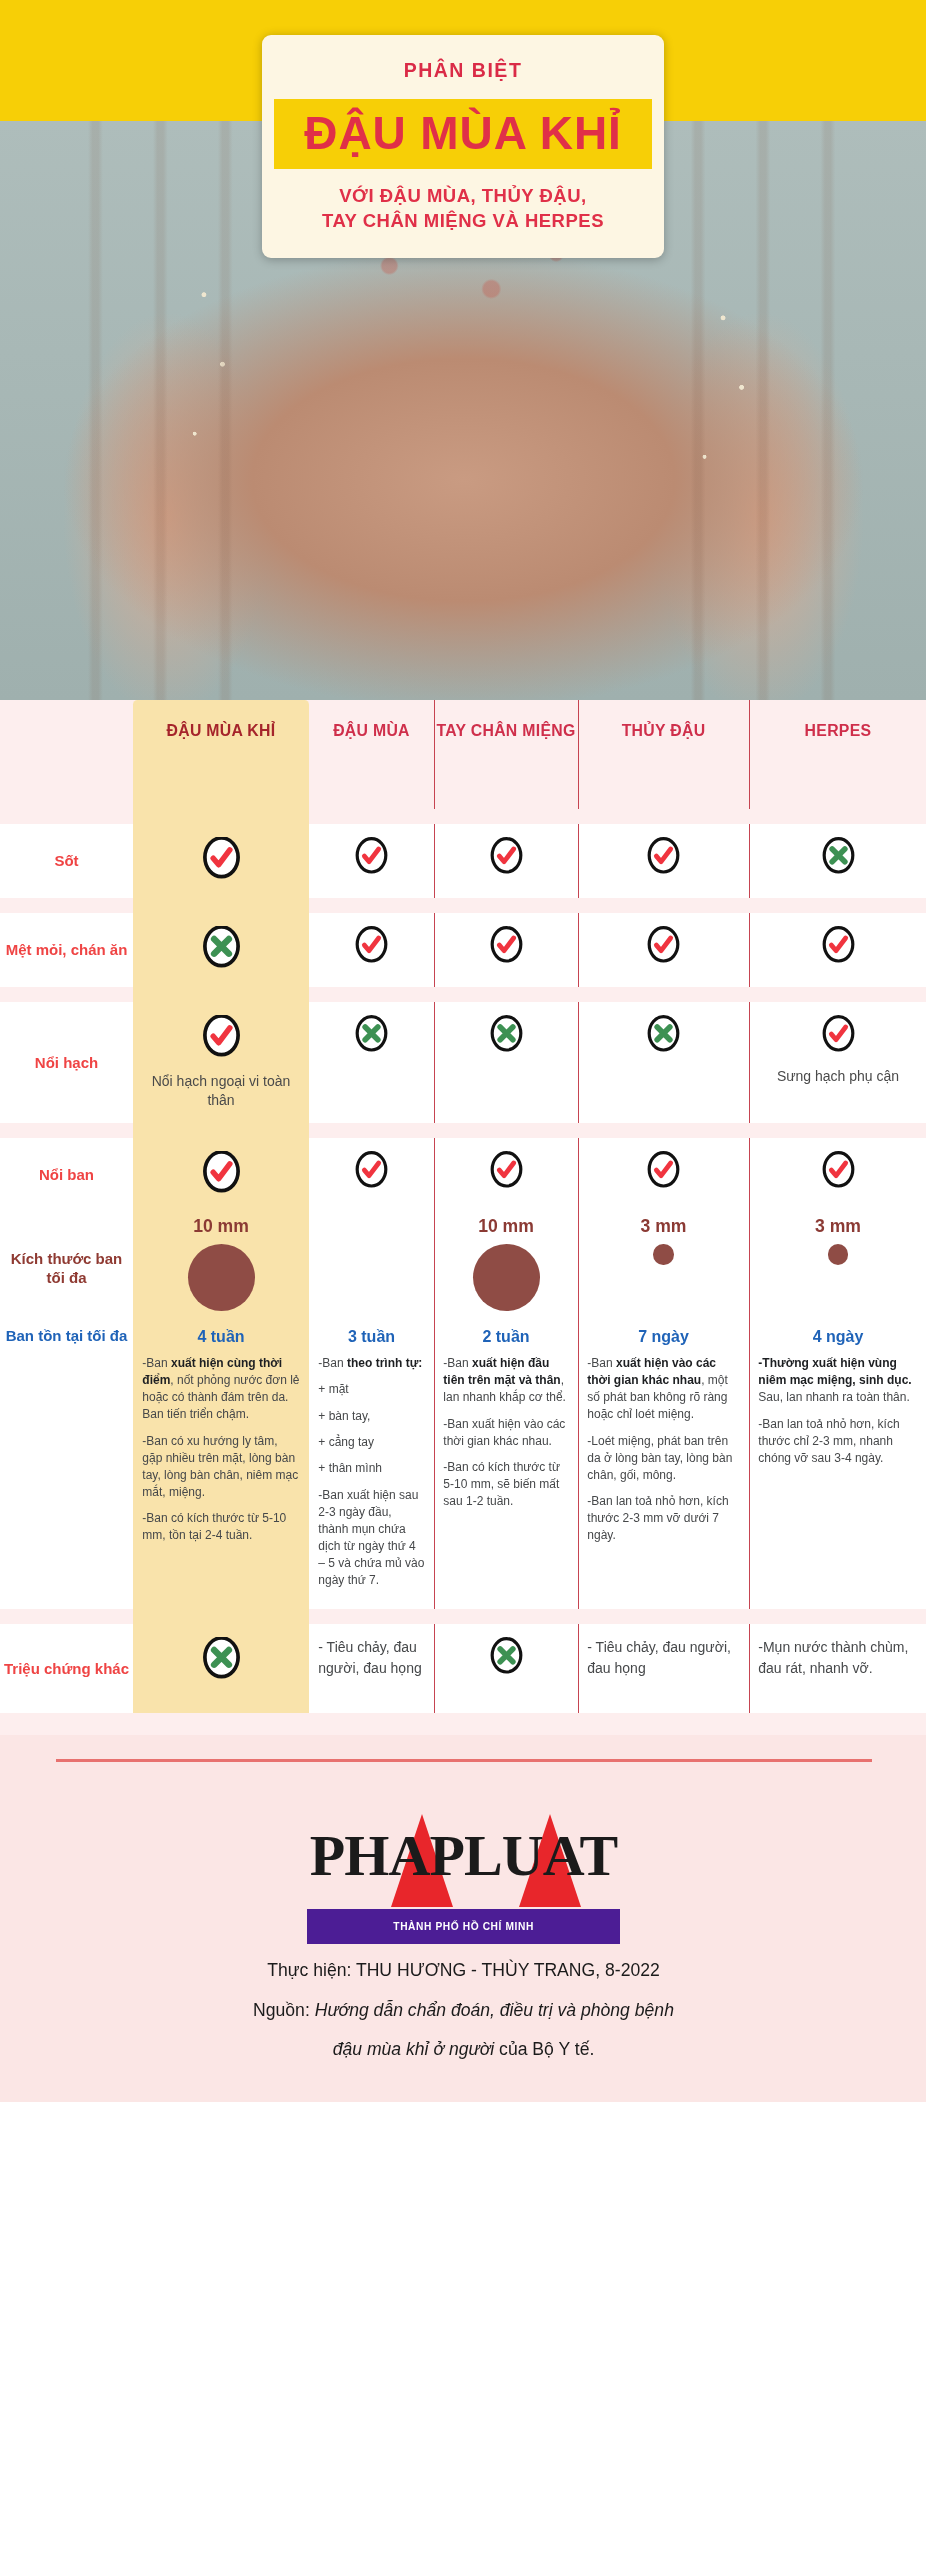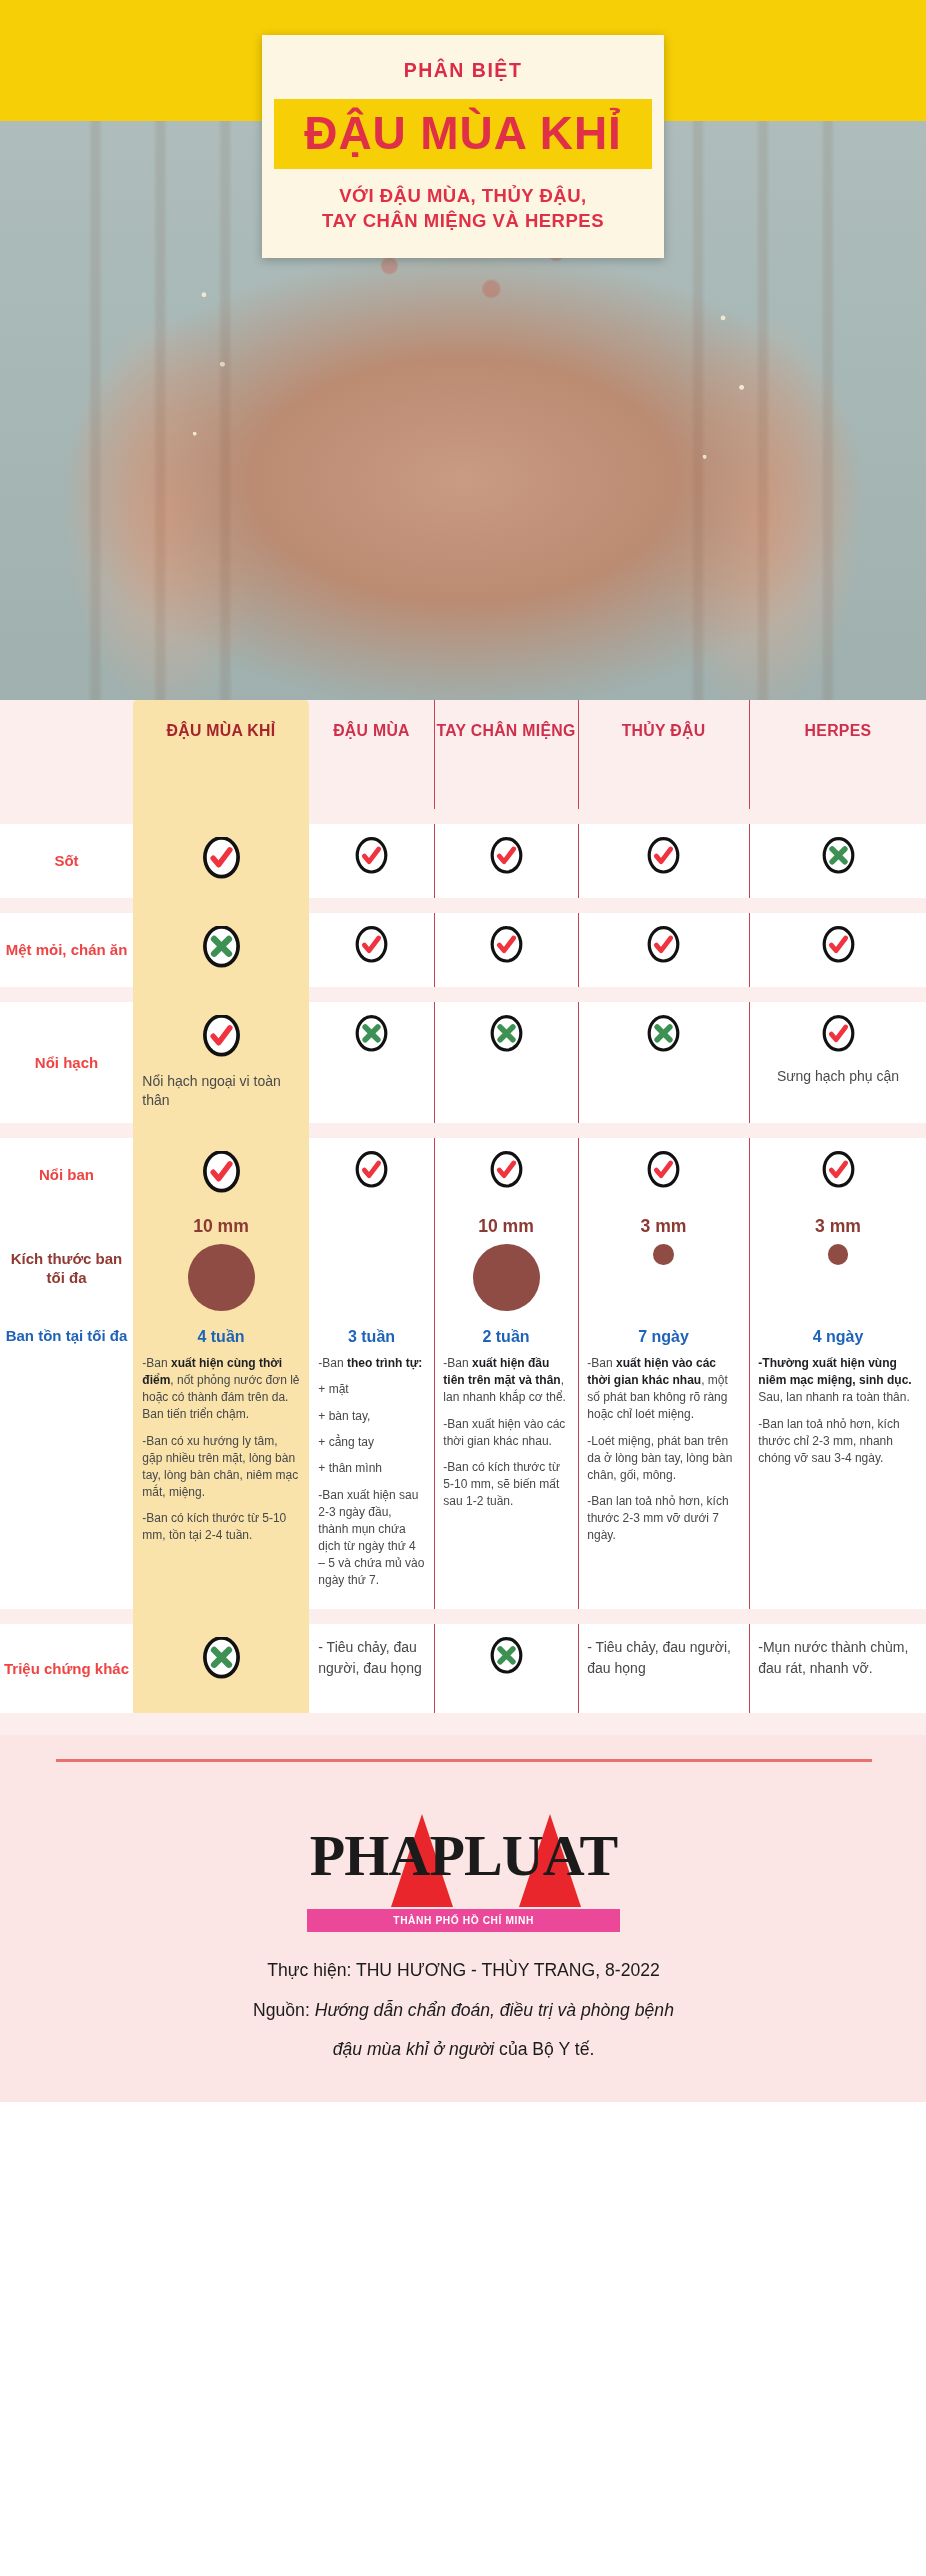--- a/index.html
+++ b/index.html
@@ -53,21 +53,21 @@
       linear-gradient(90deg, rgba(0,0,0,0) 74.5%, rgba(120,80,60,.13) 75%, rgba(120,80,60,.13) 75.6%, rgba(0,0,0,0) 76.1%),
       linear-gradient(90deg, rgba(0,0,0,0) 81.5%, rgba(120,80,60,.13) 82%, rgba(120,80,60,.13) 82.6%, rgba(0,0,0,0) 83.1%),
       linear-gradient(90deg, rgba(0,0,0,0) 88.5%, rgba(120,80,60,.13) 89%, rgba(120,80,60,.13) 89.6%, rgba(0,0,0,0) 90.1%);
   }
 
   .title-card {
     position: absolute;
     left: 262px; top: 35px;
     width: 402px;
     background: #fdf6e3;
-    border-radius: 0;
+    border-radius: 9px;
     box-shadow: 0 1.9px 9.3px rgba(0,0,0,.25);
     padding: 24px 0 24px 0;
     text-align: center;
     z-index: 5;
   }
   .title-kicker {
     font-size: 19.5px; font-weight: 700; letter-spacing: 1.5px;
     color: #da2b47;
   }
   .title-main-band {
@@ -117,21 +117,21 @@
     display:flex; flex-direction:column; align-items:center;
     padding: 13px 9.3px 13px 9.3px; background:#fff;
   }
   .cell.hl { background:#f9e3ab; }
 
   
   .mark { width:41px; height:48px; flex:none; }
   .mark.sm { width:35px; height:43px; }
   .sub-note {
     margin-top: 9.3px; font-size: 14px; color:#4a4a4a;
-    line-height:1.35;
+    text-align:center; line-height:1.35;
   }
 
   .sizetxt { font-size:17.6px; font-weight:800; color:#8b3a34; }
   .dot { background:#8f4c45; border-radius:50%; }
   .daytxt { font-size:16px; font-weight:800; color:#1f63b8; }
 
   .para { font-size:12px; line-height:1.42; color:#46484a; text-align:left; width:100%; }
   .para + .para { margin-top: 9.3px; }
   .para b { color:#1d1f22; font-weight:800; }
 
@@ -143,22 +143,22 @@
   .logo { display:inline-block; position:relative; width:324px; height:139px; }
   .logo-word {
     position:absolute; left:0; top:16.7px; width:324px;
     font-size:58px; font-weight:800; letter-spacing:-0.9px; color:#1b1b1b;
     font-family:"Liberation Serif", serif;
   }
   .logo-tri { position:absolute; width:0; height:0; border-left:31.5px solid transparent; border-right:31.5px solid transparent; border-bottom:93px solid #e8262b; }
   .logo-tri.a { left:89px; top:9.3px; }
   .logo-tri.b { left:217px; top:9.3px; }
   .logo-strip {
-    position:absolute; left:5.6px; top:104px; width:313px; height:23px;
-    background:#ec4899; color:#fff; font-size:10.2px; font-weight:800; letter-spacing:0.6px;
+    position:absolute; left:5.6px; top:104px; width:313px; height:35px;
+    background:#4c1d95; color:#fff; font-size:10.2px; font-weight:800; letter-spacing:0.6px;
     display:flex; align-items:center; justify-content:center;
   }
   .credit { font-size:17.6px; color:#1b1b1b; margin-top:9.3px; line-height:1.7; }
   .credit em { font-style: italic; }
 </style>
 </head>
 <body>
 
 <div class="hero">
   <div class="hero-photo"></div>

